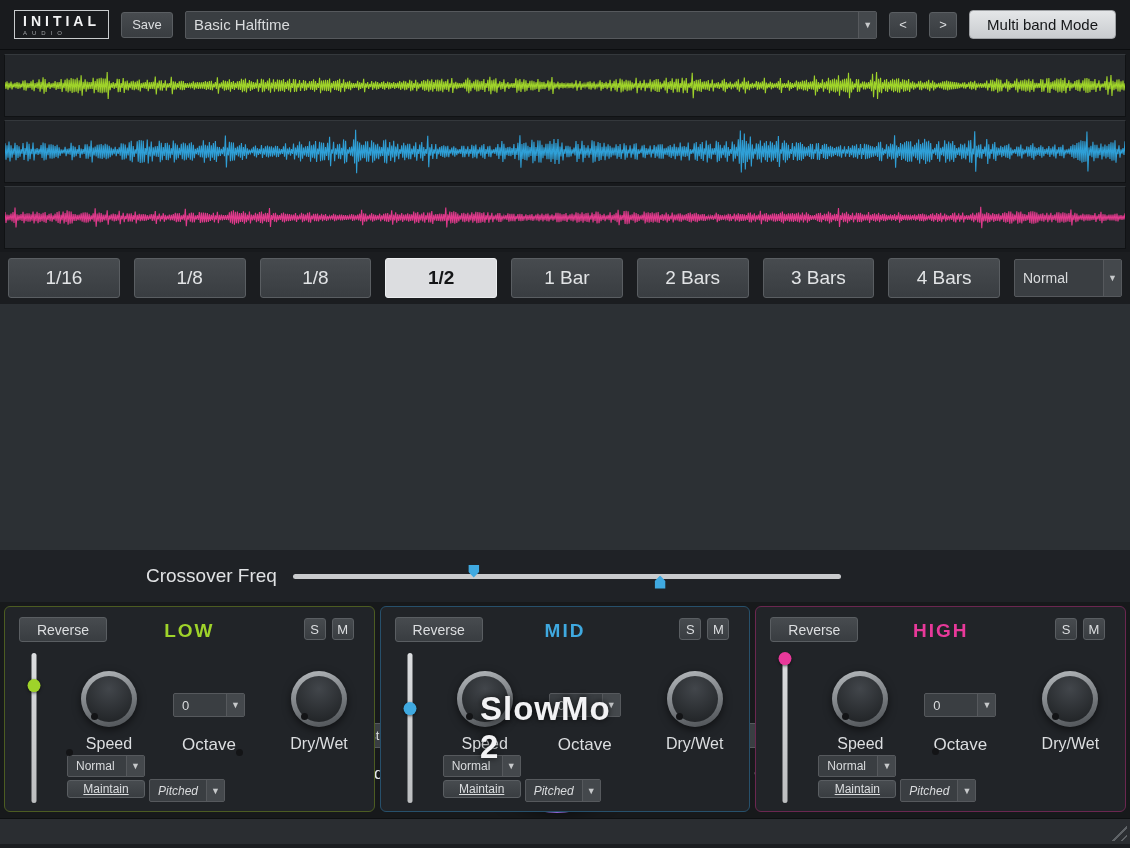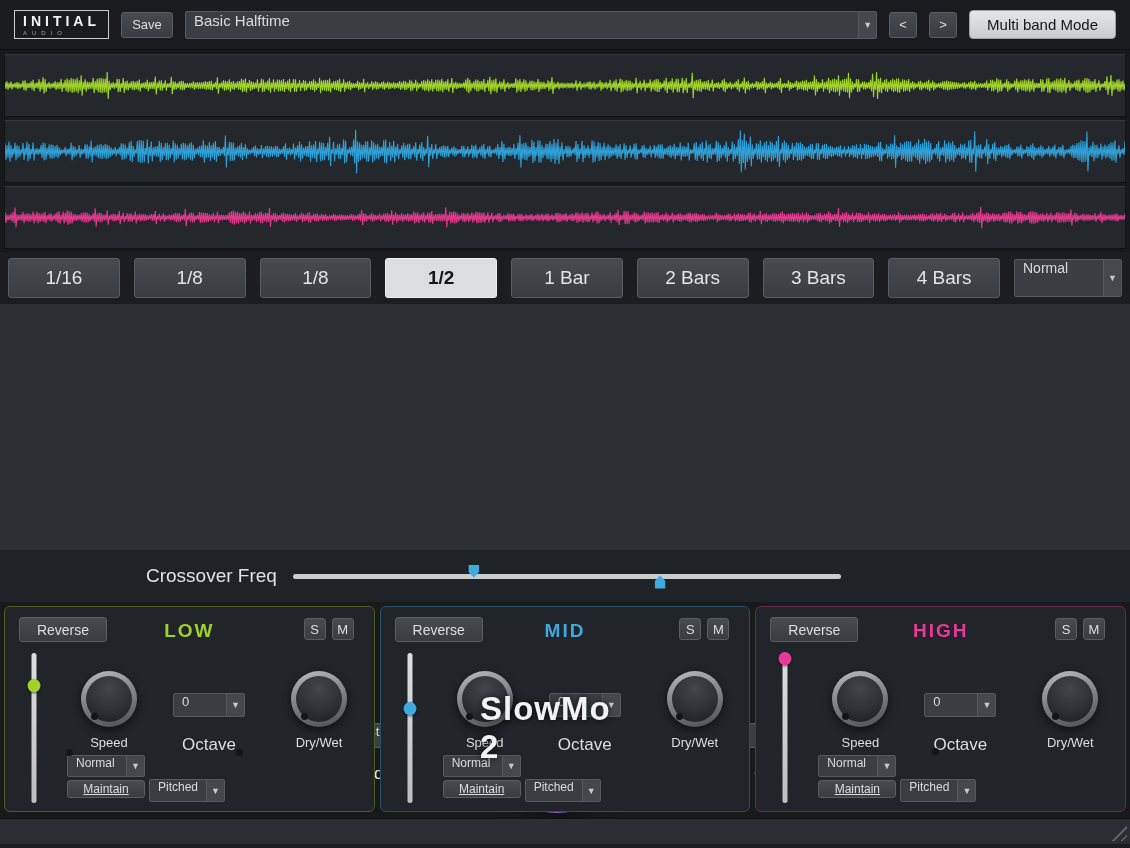--- a/index.html
+++ b/index.html
@@ -27,21 +27,21 @@
     background:linear-gradient(#474b4f,#393d41);
     border:1px solid #5a5e62; border-radius:3px;
     color:#dcdee0; font-family:inherit; font-size:13px;
     display:inline-flex; align-items:center; justify-content:center;
     cursor:pointer;
   }
   .save-btn { width:52px; height:26px; }
   .nav-btn  { width:28px; height:26px; }
 
   .dropdown {
-    display:flex; align-items:flex-start; background:#3a3e42;
+    display:flex; align-items:center; background:#3a3e42;
     border:1px solid #56595d; border-radius:2px; color:#d9dbdd; font-size:13px;
     height:24px; cursor:pointer; overflow:hidden;
   }
   .dropdown .dd-value { flex:1; padding:0 8px; white-space:nowrap; overflow:hidden; }
   .dropdown .arrow {
     width:18px; align-self:stretch; display:flex; align-items:center; justify-content:center;
     border-left:1px solid #56595d; background:#44484c; font-size:9px; color:#c7c9cb;
   }
   .preset-dd { flex:1; height:28px; font-size:15px; }
   .mode-btn {
@@ -137,29 +137,29 @@
     width:5px; background:linear-gradient(#dcdee0,#bcbec0); border-radius:3px; }
   .vhandle { position:absolute; left:50%; transform:translate(-50%,-30%);
     width:13px; height:13px; border-radius:50%; background:var(--accent,#fff);
     box-shadow:0 1px 3px rgba(0,0,0,.6); }
 
   .band .knob { position:absolute; }
   .band .knob::after { inset:5px; }
   .speed-knob { left:76px;  top:64px; width:56px; height:56px; }
   .bdry-knob  { left:286px; top:64px; width:56px; height:56px; }
 
-  .band-label { position:absolute; text-align:center; font-size:13px; color:#dcdee0; }
+  .band-label { position:absolute; text-align:center; font-size:16px; color:#dcdee0; }
   .lbl-speed  { left:74px;  top:128px; width:60px; }
   .lbl-octave { left:158px; top:128px; width:92px; font-size:17px; }
   .lbl-bdry   { left:276px; top:128px; width:76px; }
 
   .band .dropdown { position:absolute; }
   .octave-dd   { left:168px; top:86px;  width:72px; height:24px; }
   .bandmode-dd { left:62px;  top:148px; width:78px; height:22px; font-size:12px; }
-  .pitch-dd    { left:144px; top:172px; width:76px; height:23px; font-size:12px; }
+  .pitch-dd    { left:144px; top:172px; width:76px; height:23px; font-size:12px;font-style:italic; }
   .maintain-btn{ left:62px;  top:173px; width:78px; height:18px; font-size:12px;text-decoration:underline; }
 
   
   .statusbar { height:26px; background:#2a2d31; border-top:1px solid #0e1012; position:relative; }
   .grip { position:absolute; right:3px; bottom:3px; width:19px; height:19px;
     background:repeating-linear-gradient(135deg,transparent 0 4px,#5e6266 4px 6px);
     clip-path:polygon(100% 0,100% 100%,0 100%); }
 </style>
 </head>
 <body>

